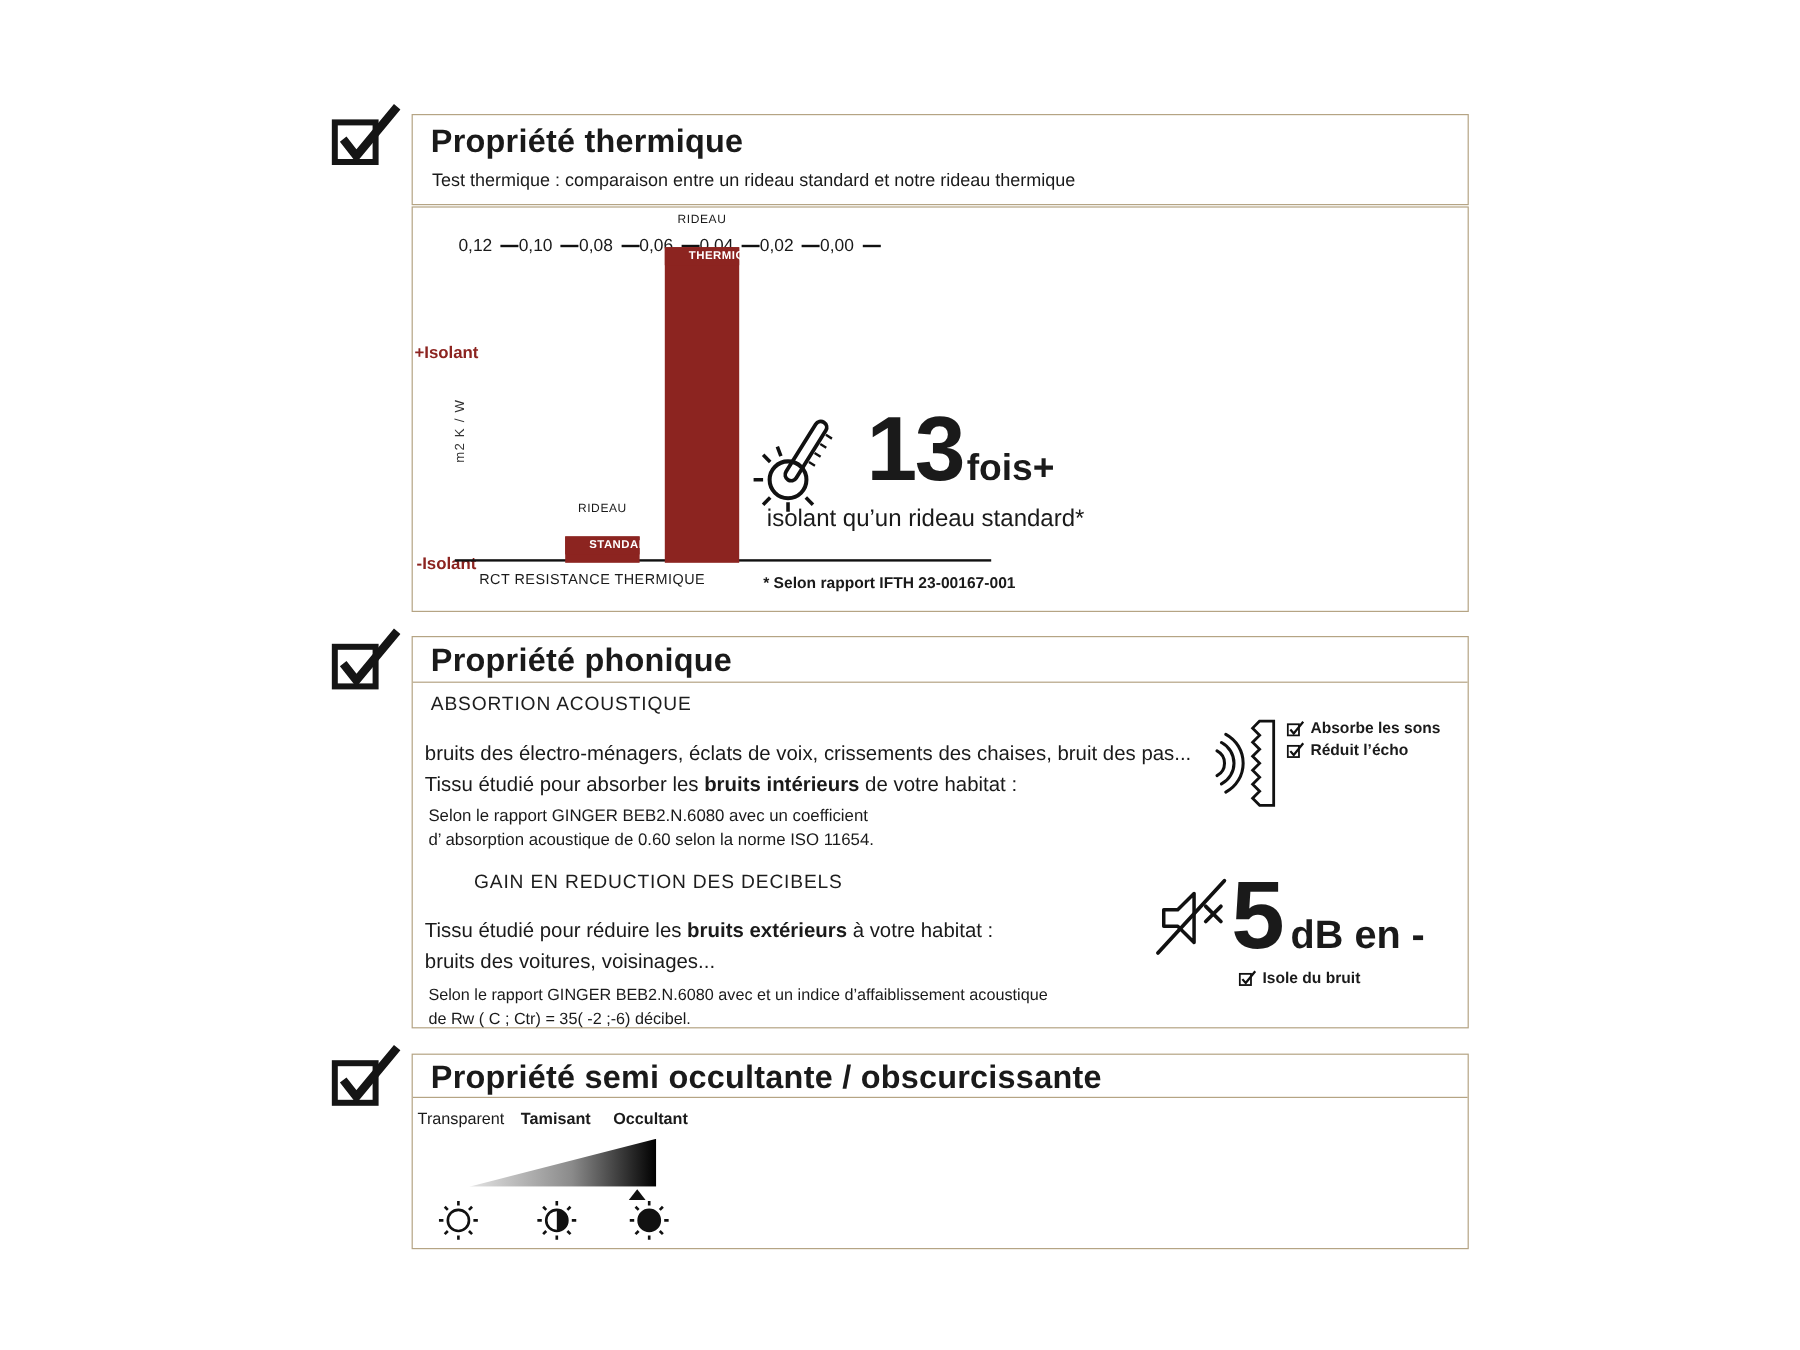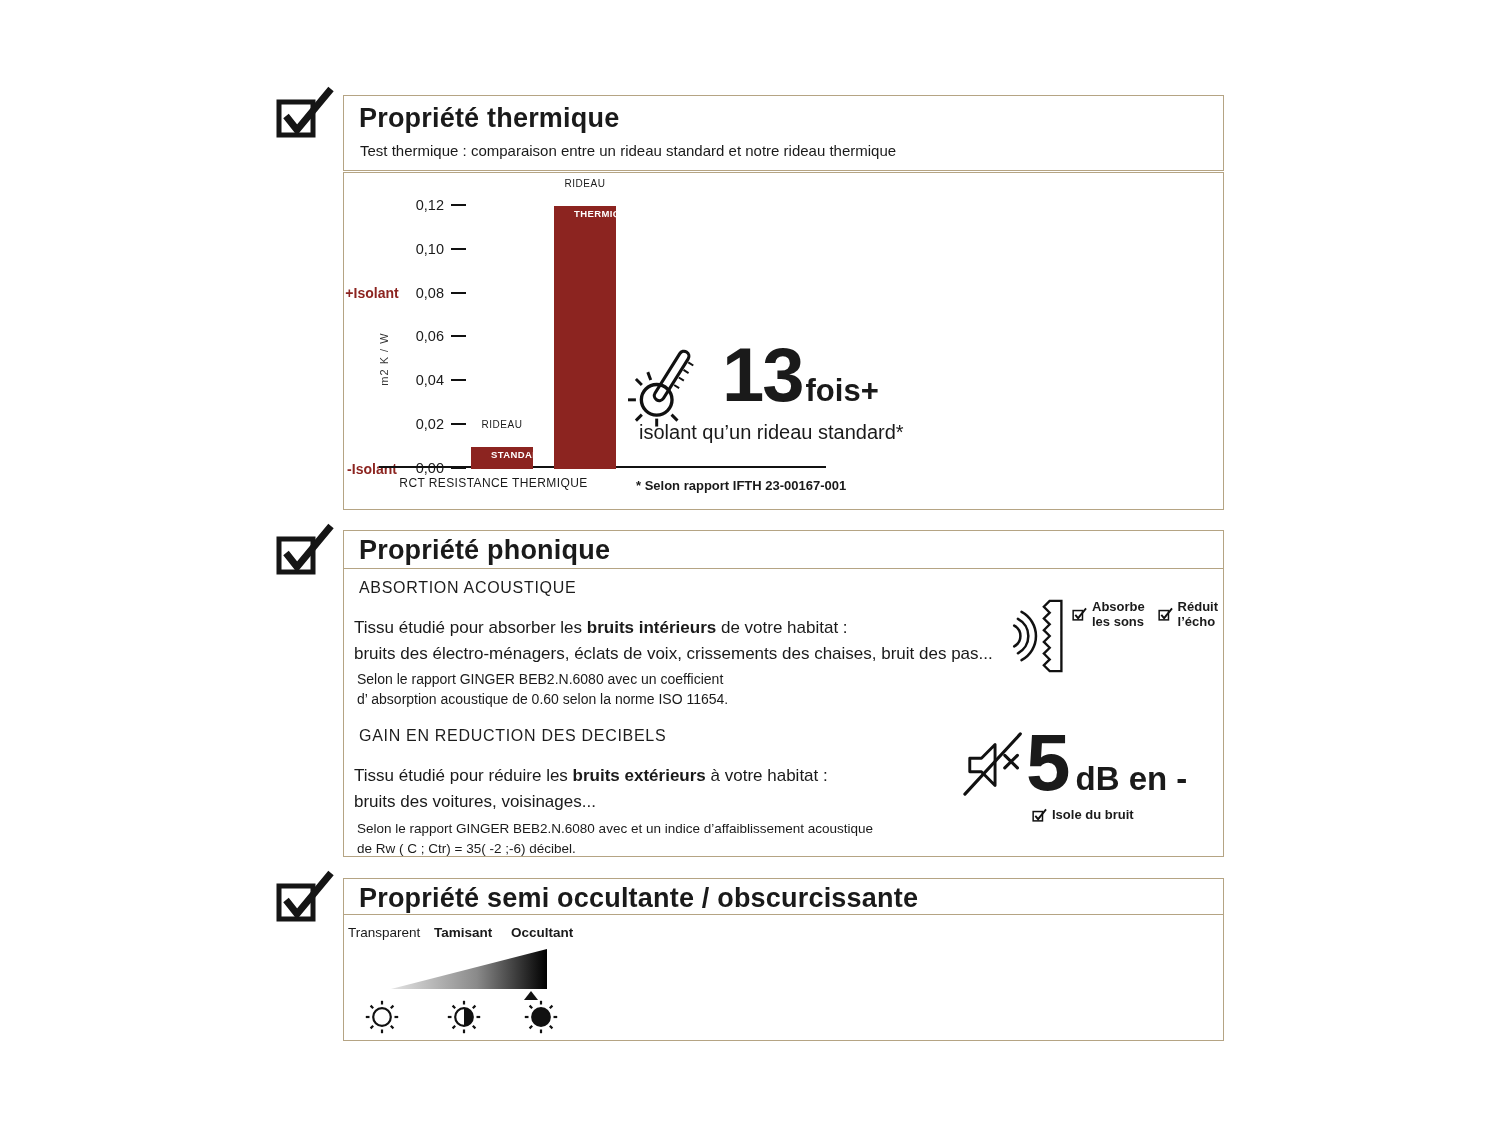--- a/index.html
+++ b/index.html
@@ -19,22 +19,22 @@
 
   
   #panel1 { top:95px; height:76px; }
   #panel1 .sec-title { position:absolute; left:15px; top:7px; }
   #panel1 .sec-sub { position:absolute; left:16px; top:46px; font-size:15px; }
 
   
   #panel2 { top:172px; height:338px; }
   .ylabel-rot { position:absolute; left:0px; top:180px; width:80px; text-align:center;
                 transform:rotate(-90deg); font-size:11px; letter-spacing:1px; color:#333; white-space:nowrap; }
-  .y-axis { position:absolute; left:50px; top:25px; width:72px; height:277px;
-            display:flex; flex-direction:column; justify-content:space-between; }
+  .y-axis { position:absolute; left:38px; top:25px; width:72px; height:277px;
+            display:flex; flex-direction:row; justify-content:space-between; }
   .ytick { display:flex; align-items:center; justify-content:flex-end; gap:7px; height:14px; font-size:14.5px; }
   .ytick-dash { width:15px; height:2px; background:#111; display:inline-block; }
   .iso { position:absolute; left:0; width:56px; text-align:center; color:var(--maroon); font-weight:bold; font-size:14px; }
   #iso-high { top:112px; }
   #iso-low  { top:288px; }
   .baseline { position:absolute; left:35px; top:293px; width:447px; height:2px; background:#111; }
   .bar-group { position:absolute; bottom:40px; width:62px; display:flex; flex-direction:column; align-items:center; }
   #bar-group-0 { left:127px; }
   #bar-group-1 { left:210px; }
   .bar-top-label { font-size:10px; letter-spacing:.5px; margin-bottom:17px; }
@@ -47,29 +47,29 @@
   .thermo-icon { position:absolute; left:283px; top:164px; width:95px; height:92px; }
   .big-line { position:absolute; left:378px; top:166px; display:flex; align-items:baseline; }
   .big-number { font-size:76px; font-weight:bold; line-height:.95; letter-spacing:-2px; }
   .big-suffix { font-size:31px; font-weight:bold; margin-left:3px; }
   .big-caption { position:absolute; left:295px; top:248px; font-size:20px; white-space:nowrap; }
 
   
   #panel3 { top:530px; height:327px; }
   .sub-heading { position:absolute; left:15px; font-size:16px; letter-spacing:.7px; color:#1d1d1d; }
   #h-acoustic { top:48px; }
-  #h-gain { top:196px; }
+  #h-gain { top:196px;margin-left:36px; }
   .body-block { position:absolute; left:10px; font-size:17px; line-height:26px; }
   #abs-block { top:84px; }
   #red-block { top:232px; }
   .note-block { position:absolute; left:13px; font-size:14px; line-height:20px; }
   #abs-notes { top:138px; }
   #red-notes { top:288px; font-size:13.5px; }
   .arcs-icon { position:absolute; left:655px; top:62px; width:78px; height:88px; }
-  .badge-col { position:absolute; left:728px; top:68px; display:flex; flex-direction:row; gap:3px; }
+  .badge-col { position:absolute; left:728px; top:68px; display:flex; flex-direction:column; gap:3px; }
   .badge { display:flex; align-items:center; gap:5px; font-size:13px; font-weight:bold; }
   .badge svg { width:15px; height:14px; flex:0 0 auto; }
   .mute-icon { position:absolute; left:618px; top:198px; width:70px; height:72px; }
   .db-line { position:absolute; left:682px; top:193px; display:flex; align-items:baseline; }
   .db-number { font-size:80px; font-weight:bold; line-height:.95; }
   .db-suffix { font-size:33px; font-weight:bold; margin-left:5px;margin-top:36px; }
   #badge-isole { position:absolute; left:688px; top:276px; }
 
   
   #panel4 { top:878px; height:163px; }
@@ -190,22 +190,22 @@
   </section>
 
   <section class="panel" id="panel3">
     <div class="title-row">
       <h1 class="sec-title">Propriété phonique</h1>
     </div>
 
     <div class="sub-heading" id="h-acoustic">ABSORTION ACOUSTIQUE</div>
 
     <div class="body-block" id="abs-block">
+      <p>bruits des électro-ménagers, éclats de voix, crissements des chaises, bruit des pas...</p>
       <p><span>Tissu étudié pour absorber les </span><strong>bruits intérieurs</strong><span> de votre habitat :</span></p>
-      <p>bruits des électro-ménagers, éclats de voix, crissements des chaises, bruit des pas...</p>
     </div>
     <div class="note-block" id="abs-notes">
       <p>Selon le rapport GINGER BEB2.N.6080 avec un coefficient</p>
       <p>d’ absorption acoustique de 0.60 selon la norme ISO 11654.</p>
     </div>
 
     <svg class="arcs-icon" viewBox="0 0 80 90">
       <g stroke="#111" stroke-width="2.6" fill="none" stroke-linecap="round">
         <path d="M15.6 33.4 A12 12 0 0 1 15.6 54.6"></path>
         <path d="M19.4 26.3 A20 20 0 0 1 19.4 61.7"></path>

